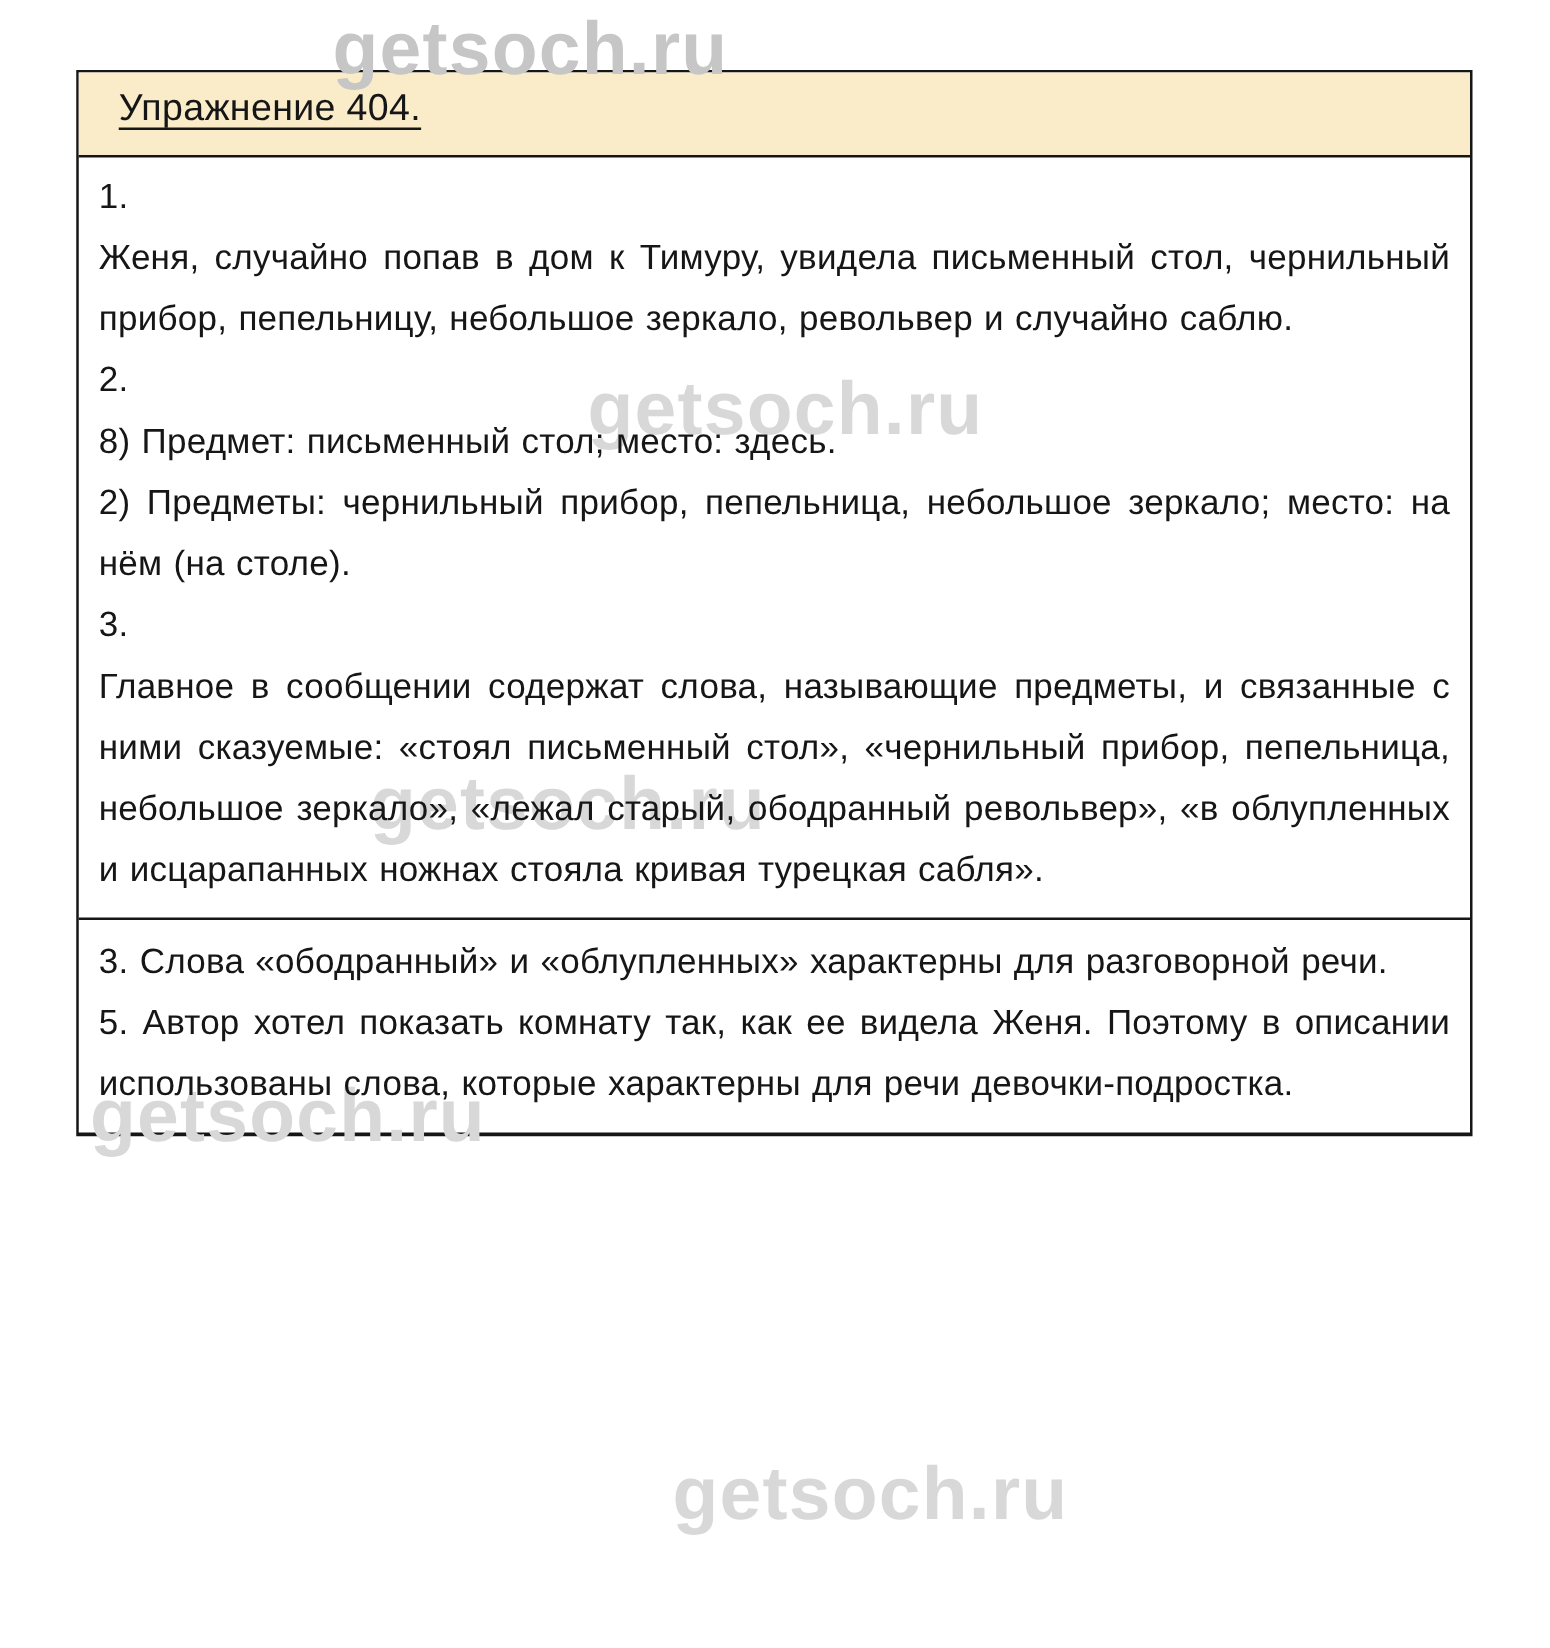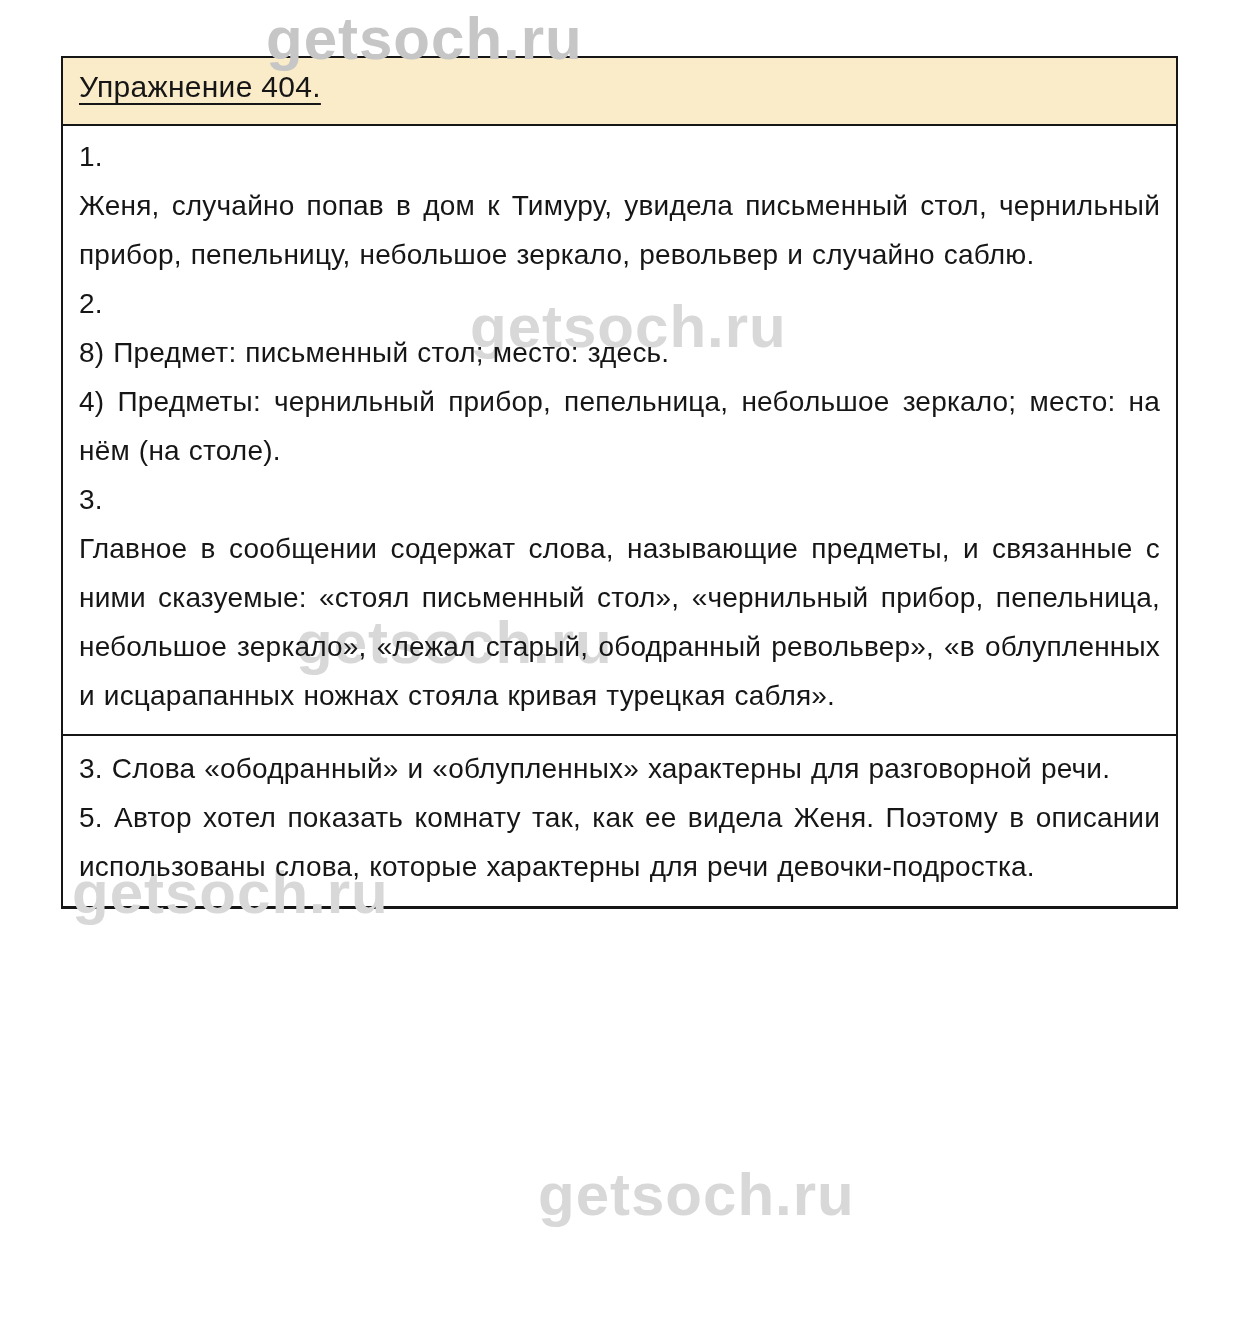--- a/index.html
+++ b/index.html
@@ -44,21 +44,21 @@
     left: 61px;
     top: 56px;
     width: 1113px;
     border: 2px solid #161616;
     border-bottom-width: 3px;
     background: #ffffff;
   }
   .header-row {
     height: 66px;
     background: #faecc8;
-    padding: 0 16px;
+    padding: 0 32px;
     box-sizing: border-box;
   }
   .header-title {
     position: relative;
     z-index: 4;
     display: inline-block;
     margin-top: 9px;
     font-size: 30px;
     line-height: 40px;
     color: #161616;
@@ -101,21 +101,21 @@
 
     <div class="header-row">
       <span class="header-title">Упражнение 404.</span>
     </div>
 
     <div class="box box1">
       <p>1.</p>
       <p class="justify">Женя, случайно попав в дом к Тимуру, увидела письменный стол, чернильный прибор, пепельницу, небольшое зеркало, револьвер и случайно саблю.</p>
       <p>2.</p>
       <p>8) Предмет: письменный стол; место: здесь.</p>
-      <p class="justify">4) Предметы: чернильный прибор, пепельница, небольшое зеркало; место: на нём (на столе).</p>
+      <p class="justify">2) Предметы: чернильный прибор, пепельница, небольшое зеркало; место: на нём (на столе).</p>
       <p>3.</p>
       <p class="justify">Главное в сообщении содержат слова, называющие предметы, и связанные с ними сказуемые: «стоял письменный стол», «чернильный прибор, пепельница, небольшое зеркало», «лежал старый, ободранный револьвер», «в облупленных и исцарапанных ножнах стояла кривая турецкая сабля».</p>
     </div>
 
     <div class="box box2">
       <p class="justify">3. Слова «ободранный» и «облупленных» характерны для разговорной речи.</p>
       <p class="justify">5. Автор хотел показать комнату так, как ее видела Женя. Поэтому в описании использованы слова, которые характерны для речи девочки-подростка.</p>
     </div>
 
   </div>

